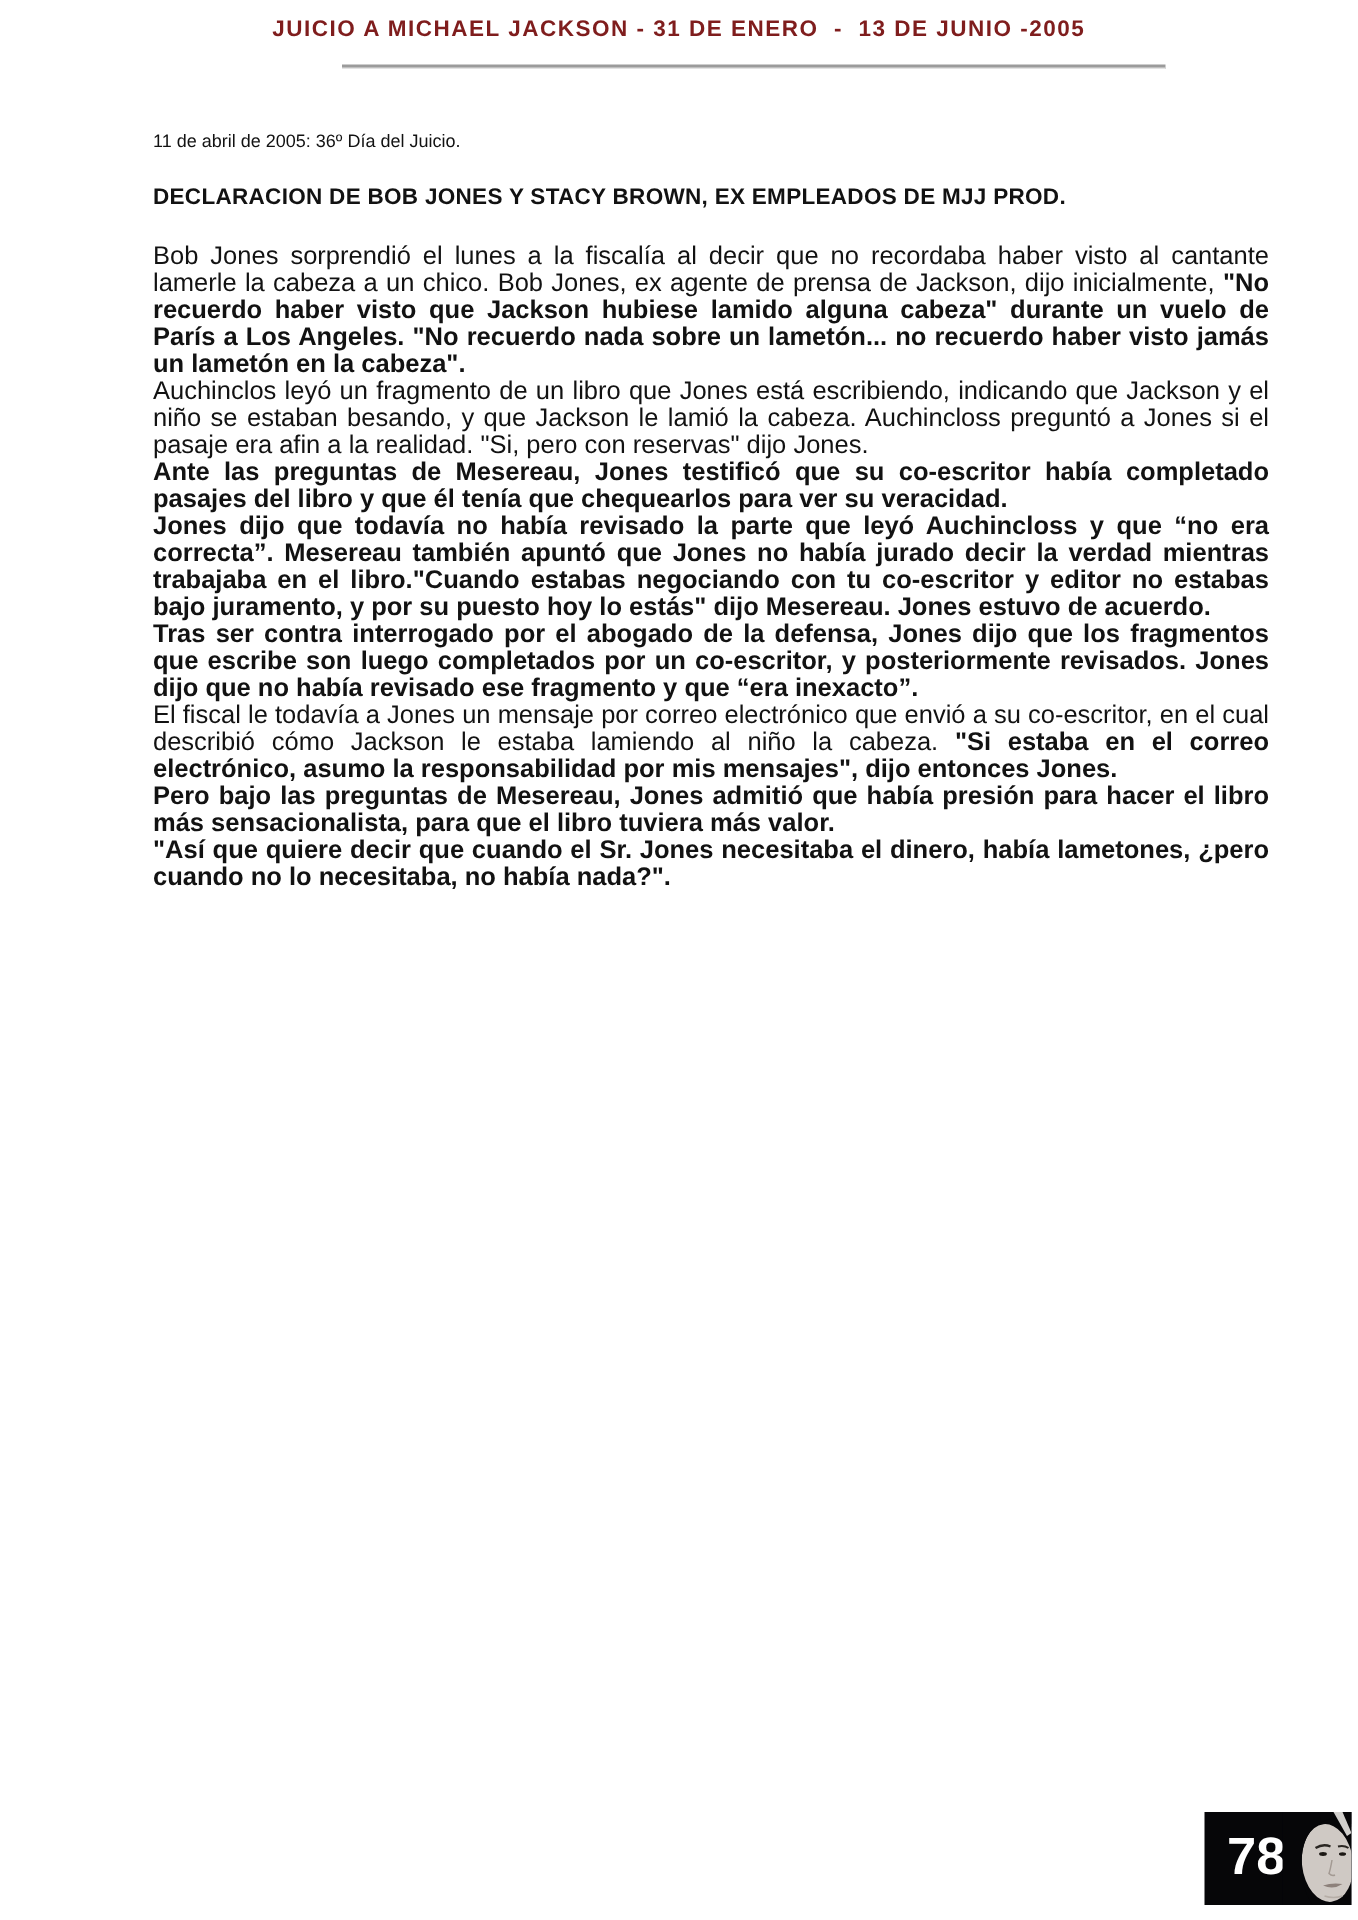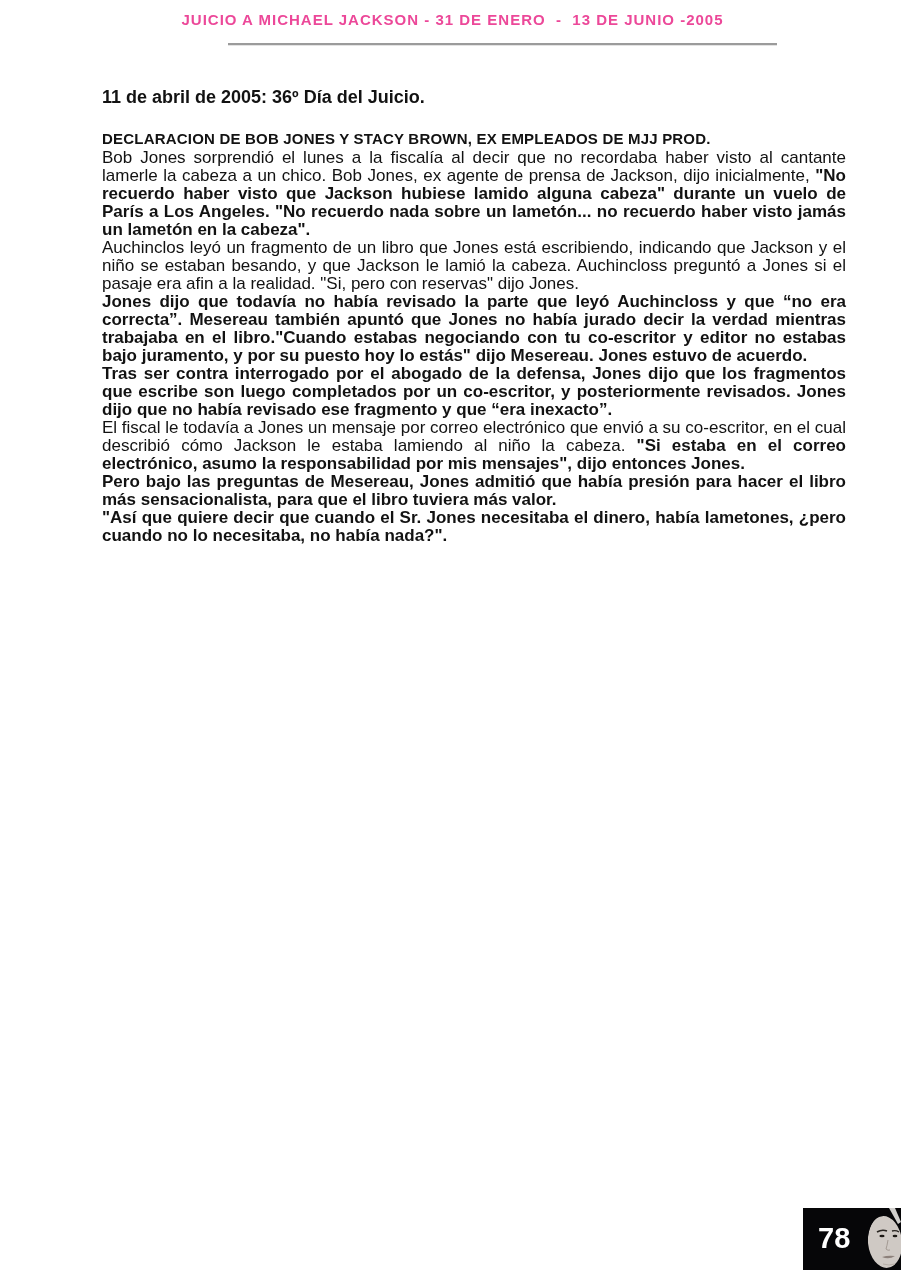--- a/index.html
+++ b/index.html
@@ -13,48 +13,48 @@
   }
   .header-title {
     position: absolute;
     top: 11px;
     left: 0;
     width: 905px;
     text-align: center;
     font-size: 15px;
     font-weight: bold;
     letter-spacing: 1px;
-    color: #ec4899;
+    color: #7f1d1d;
     white-space: pre;
   }
   .header-divider {
     position: absolute;
     left: 228px;
     top: 43px;
     width: 549px;
     height: 2px;
     background: #9b9b9b;
     border-bottom: 1px solid #e3e3e3;
   }
   .doc-body {
     position: absolute;
     left: 102px;
     top: 87px;
     width: 744px;
     color: #121212;
   }
   .date-line {
-    font-size: 18px;
-    font-weight: bold;
+    font-size: 12px;
+    font-weight: normal;
     margin: 0 0 22px 0;
   }
   .section-heading {
     font-size: 15px;
     font-weight: bold;
-    margin: 0 0 2px 0;
+    margin: 0 0 22px 0;
     letter-spacing: 0.2px;
   }
   .paragraphs {
     font-size: 17px;
     line-height: 18px;
   }
   .para {
     margin: 0;
     text-align: justify;
   }
@@ -68,21 +68,21 @@
     height: 62px;
     background: #060608;
     overflow: hidden;
   }
   .page-number {
     position: absolute;
     left: 15px;
     top: 0;
     height: 62px;
     line-height: 60px;
-    font-size: 29px;
+    font-size: 35px;
     font-weight: bold;
     color: #ffffff;
   }
   .badge-face {
     position: absolute;
     right: 0;
     top: 0;
     width: 46px;
     height: 62px;
   }
@@ -97,20 +97,21 @@
   <div class="header-divider"></div>
 
   <div class="doc-body">
     <p class="date-line">11 de abril de 2005: 36º Día del Juicio.</p>
 
     <p class="section-heading">DECLARACION DE BOB JONES Y STACY BROWN, EX EMPLEADOS DE MJJ PROD.</p>
 
     <div class="paragraphs">
         <p class="para"><span class="run">Bob Jones sorprendió el lunes a la fiscalía al decir que no recordaba haber visto al cantante lamerle la cabeza a un chico. Bob Jones, ex agente de prensa de Jackson, dijo inicialmente, </span><span class="run bold">"No recuerdo haber visto que Jackson hubiese lamido alguna cabeza" durante un vuelo de París a Los Angeles. "No recuerdo nada sobre un lametón... no recuerdo haber visto jamás un lametón en la cabeza".</span></p>
         <p class="para"><span class="run">Auchinclos leyó un fragmento de un libro que Jones está escribiendo, indicando que Jackson y el niño se estaban besando, y que Jackson le lamió la cabeza. Auchincloss preguntó a Jones si el pasaje era afin a la realidad. "Si, pero con reservas" dijo Jones.</span></p>
+        <p class="para"><span class="run bold">Ante las preguntas de Mesereau, Jones testificó que su co-escritor había completado pasajes del libro y que él tenía que chequearlos para ver su veracidad.</span></p>
         <p class="para"><span class="run bold">Jones dijo que todavía no había revisado la parte que leyó Auchincloss y que “no era correcta”. Mesereau también apuntó que Jones no había jurado decir la verdad mientras trabajaba en el libro."Cuando estabas negociando con tu co-escritor y editor no estabas bajo juramento, y por su puesto hoy lo estás" dijo Mesereau. Jones estuvo de acuerdo.</span></p>
         <p class="para"><span class="run bold">Tras ser contra interrogado por el abogado de la defensa, Jones dijo que los fragmentos que escribe son luego completados por un co-escritor, y posteriormente revisados. Jones dijo que no había revisado ese fragmento y que “era inexacto”.</span></p>
         <p class="para"><span class="run">El fiscal le todavía a Jones un mensaje por correo electrónico que envió a su co-escritor, en el cual describió cómo Jackson le estaba lamiendo al niño la cabeza. </span><span class="run bold">"Si estaba en el correo electrónico, asumo la responsabilidad por mis mensajes", dijo entonces Jones.</span></p>
         <p class="para"><span class="run bold">Pero bajo las preguntas de Mesereau, Jones admitió que había presión para hacer el libro más sensacionalista, para que el libro tuviera más valor.</span></p>
         <p class="para"><span class="run bold">"Así que quiere decir que cuando el Sr. Jones necesitaba el dinero, había lametones, ¿pero cuando no lo necesitaba, no había nada?".</span></p>
       </div>
   </div>
 
   <div class="page-badge">
     <span class="page-number">78</span>

